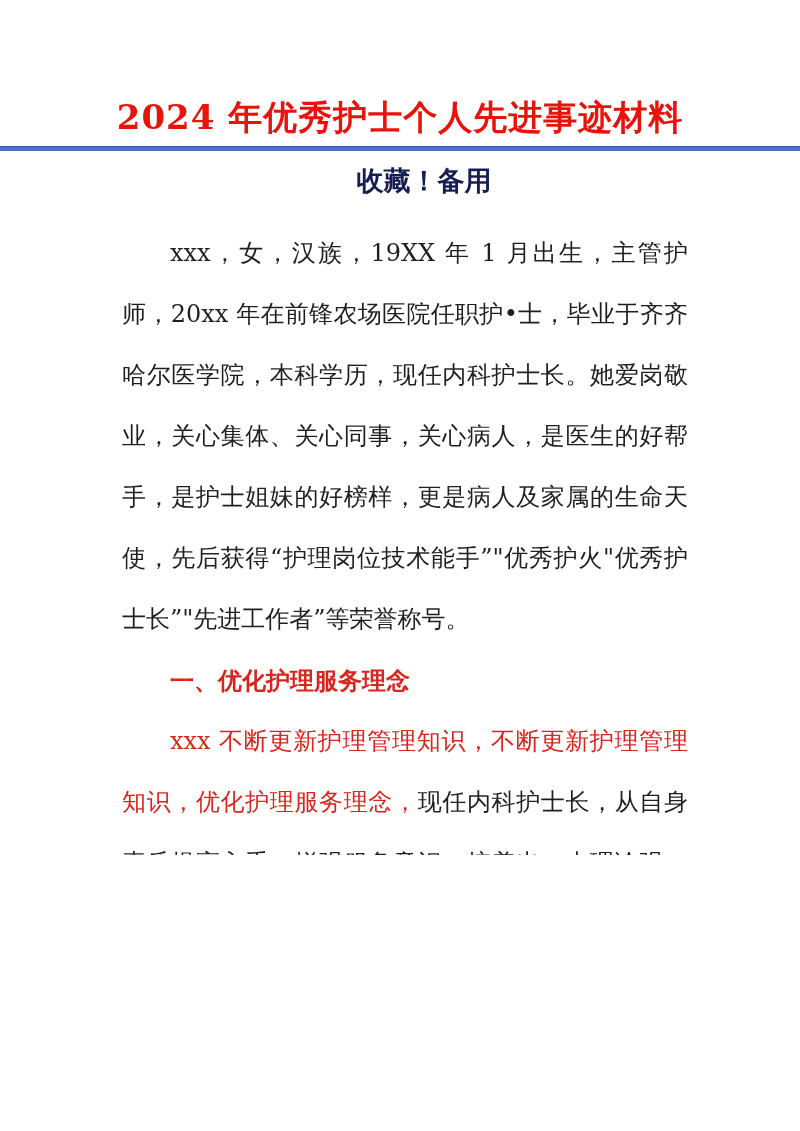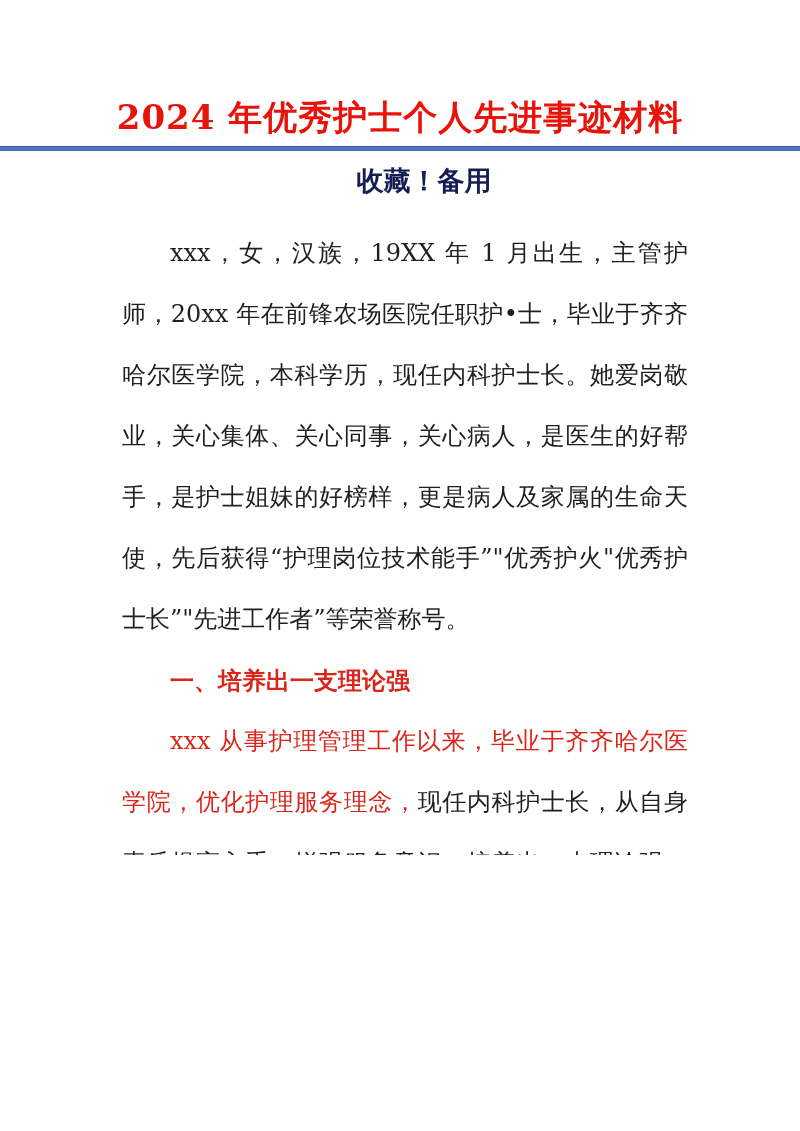--- a/index.html
+++ b/index.html
@@ -70,21 +70,21 @@
   <h1 class="doc-title">2024 年优秀护士个人先进事迹材料</h1>
 
   <div class="title-rule"></div>
 
   <h2 class="doc-subtitle">收藏！备用</h2>
 
   <div class="doc-body">
 
     <p class="para"><span class="black">xxx，女，汉族，19XX 年 1 月出生，主管护师，20xx 年在前锋农场医院任职护•士，毕业于齐齐哈尔医学院，本科学历，现任内科护士长。她爱岗敬业，关心集体、关心同事，关心病人，是医生的好帮手，是护士姐妹的好榜样，更是病人及家属的生命天使，先后获得“护理岗位技术能手”"优秀护火"优秀护士长”"先进工作者”等荣誉称号。</span></p>
 
-    <p class="para heading"><span class="red">一、培养出一支理论强</span></p>
+    <p class="para heading"><span class="red">一、优化护理服务理念</span></p>
 
-    <p class="para"><span class="red">xxx 从事护理管理工作以来，毕业于齐齐哈尔医学院，优化护理服务理念，</span><span class="black">现任内科护士长，从自身素质提高入手，增强服务意识，培养出一支理论强、技术硬、服务佳的护理队伍。左 xx 带领全体护理人员共同学习明确优质护理服务的内涵及实际意义，制定了“让微笑传递关爱、让生命得到尊重让需要成为目标、奉献守护健康”的护理理念，树立了坚持以病人为中心，以提高服务质量为目标，处处为病人着想，耐心细致、不厌其烦地为病人做好护理服务的理念，为下一步的护理管理工作奠定了坚实的基础。</span></p>
+    <p class="para"><span class="red">xxx 不断更新护理管理知识，不断更新护理管理知识，优化护理服务理念，</span><span class="black">现任内科护士长，从自身素质提高入手，增强服务意识，培养出一支理论强、技术硬、服务佳的护理队伍。左 xx 带领全体护理人员共同学习明确优质护理服务的内涵及实际意义，制定了“让微笑传递关爱、让生命得到尊重让需要成为目标、奉献守护健康”的护理理念，树立了坚持以病人为中心，以提高服务质量为目标，处处为病人着想，耐心细致、不厌其烦地为病人做好护理服务的理念，为下一步的护理管理工作奠定了坚实的基础。</span></p>
 
     <p class="para heading"><span class="red">二、人文护理贴心服务</span></p>
 
 
   </div>
 </div>
 
 </body></html>

